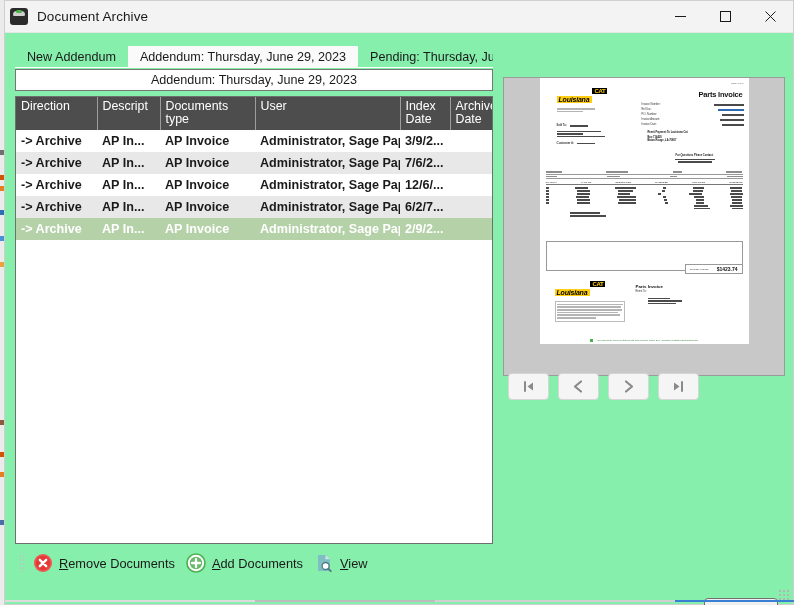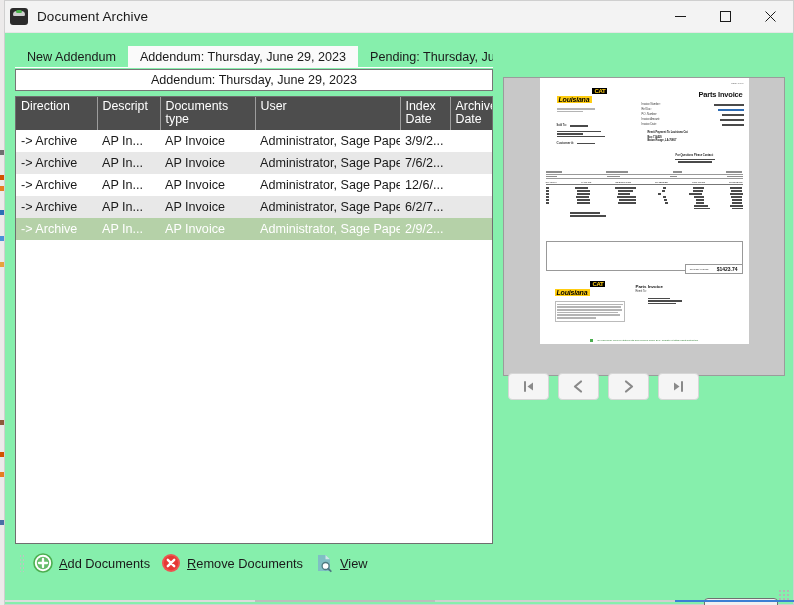--- a/index.html
+++ b/index.html
@@ -105,21 +105,21 @@
     vertical-align: top; padding: 3px 0 3px 5px;
     height: 33px;
     border-right: 1px solid #9d9d9d;
     white-space: normal; line-height: 13px;
     overflow: hidden;
   }
   table.grid thead th:last-child { border-right: none; }
   table.grid tbody td {
     font-size: 12.6px; color: #1a1a1a;
     padding: 3px 0 3px 5px; height: 22px;
-    white-space: nowrap; overflow: hidden; text-overflow: clip;
+    white-space: nowrap; overflow: hidden; text-overflow: clip; font-weight: bold;
   }
   table.grid tbody tr.alt td { background: #e8e8e8; }
   table.grid tbody tr.selected td { background: #b5d1a8; color: #ffffff; }
   .c-dir { width: 81px; }
   .c-desc { width: 63px; }
   .c-type { width: 95px; }
   .c-user { width: 145px; margin-top: 24px; }
   .c-idx { width: 50px; }
   .c-arch { width: 44px; }
 
@@ -342,34 +342,34 @@
             </tr>
           </tbody>
         </table>
       </div>
 
       <div class="doc-toolbar">
         <div class="grip"></div>
 
         <div class="tool-btn">
           <svg class="ic" viewBox="0 0 20 20">
+            <circle cx="10" cy="10" r="9" fill="#ef5350"></circle>
+            <circle cx="10" cy="10" r="7.2" fill="#e53935"></circle>
+            <path d="M6.8 6.8l6.4 6.4M13.2 6.8l-6.4 6.4" stroke="#ffffff" stroke-width="2.4" stroke-linecap="round"></path>
+          </svg>
+          <span><u>R</u>emove Documents</span>
+        </div>
+
+        <div class="tool-btn">
+          <svg class="ic" viewBox="0 0 20 20">
             <circle cx="10" cy="10" r="9" fill="#ffffff" stroke="#4caf50" stroke-width="1.6"></circle>
             <circle cx="10" cy="10" r="6.2" fill="#66bb6a"></circle>
             <path d="M10 6v8M6 10h8" stroke="#ffffff" stroke-width="2.3" stroke-linecap="round"></path>
           </svg>
           <span><u>A</u>dd Documents</span>
-        </div>
-
-        <div class="tool-btn">
-          <svg class="ic" viewBox="0 0 20 20">
-            <circle cx="10" cy="10" r="9" fill="#ef5350"></circle>
-            <circle cx="10" cy="10" r="7.2" fill="#e53935"></circle>
-            <path d="M6.8 6.8l6.4 6.4M13.2 6.8l-6.4 6.4" stroke="#ffffff" stroke-width="2.4" stroke-linecap="round"></path>
-          </svg>
-          <span><u>R</u>emove Documents</span>
         </div>
 
         <div class="tool-btn">
           <svg class="ic" viewBox="0 0 20 20">
             <path d="M4 2h7.5L16 6.2V18H4z" fill="#7fbfc4"></path>
             <path d="M11.5 2L16 6.2h-4.5z" fill="#cfe7e9"></path>
             <circle cx="11.6" cy="13" r="3.5" fill="#ffffff" stroke="#4d7a80" stroke-width="1.3"></circle>
             <path d="M14.2 15.6l2.6 2.6" stroke="#4d7a80" stroke-width="1.8" stroke-linecap="round"></path>
           </svg>
           <span><u>V</u>iew</span>

